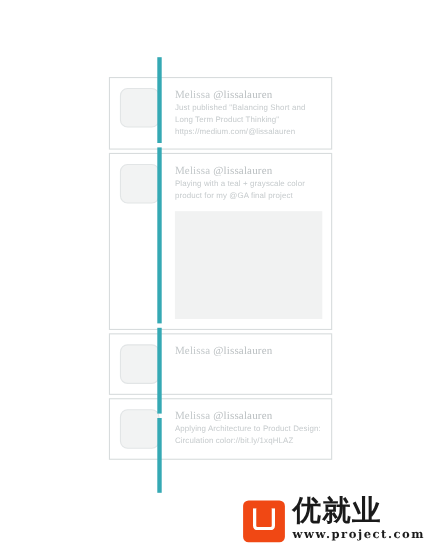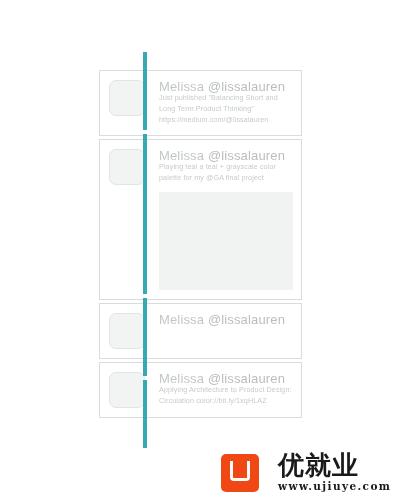--- a/index.html
+++ b/index.html
@@ -54,25 +54,26 @@
     margin-right: 14px;
   }
 
   .card-body {
     flex: 1 1 auto;
     min-width: 0;
     padding-top: 1px;
   }
 
   .handle-line {
-    font-size: 13px;
+    font-size: 10px;
     line-height: 11px;
     color: #c2c7c9;
     letter-spacing: 0.15px;
     white-space: nowrap;
+    font-family: Liberation Serif, serif;
   }
   .handle-line .handle-at {
     color: #b9bec0;
   }
 
   .tweet-text {
     font-size: 7.2px;
     line-height: 11.2px;
     color: #c6cbcd;
     letter-spacing: 0.1px;
@@ -85,22 +86,21 @@
     height: 98px;
     background: #f1f2f2;
   }
 
   
   #watermark {
     position: absolute;
     left: 221px;
     top: 452px;
     display: flex;
-    align-items: center;
-    gap: 12px;
+    align-items: flex-end;
   }
   .wm-mark {
     width: 38px;
     height: 38px;
     border-radius: 5px;
     background: #f04814;
     position: relative;
     flex: 0 0 auto;
   }
   .wm-mark::before {
@@ -160,21 +160,21 @@
     </div>
   </div>
 
   <div class="card">
     <div class="avatar"></div>
     <div class="card-body">
       <div class="handle-line">
         <span>Melissa</span>
         <span class="handle-at">@lissalauren</span>
       </div>
-      <div class="tweet-text">Playing teal a teal + grayscale color palette for my @GA final project</div>
+      <div class="tweet-text">Playing with a teal + grayscale color product for my @GA final project</div>
       <div class="media-placeholder"></div>
     </div>
   </div>
 
   <div class="card">
     <div class="avatar"></div>
     <div class="card-body">
       <div class="handle-line">
         <span>Melissa</span>
         <span class="handle-at">@lissalauren</span>
@@ -192,15 +192,15 @@
       <div class="tweet-text">Applying Architecture to Product Design: Circulation color://bit.ly/1xqHLAZ</div>
     </div>
   </div>
 
 </div>
 
 <div id="watermark">
   <div class="wm-mark"></div>
   <div class="wm-text">
     <div class="wm-cn">优就业</div>
-    <div class="wm-url">www.ujiuye.com</div>
+    <div class="wm-url">www.project.com</div>
   </div>
 </div>
 
 </body></html>

